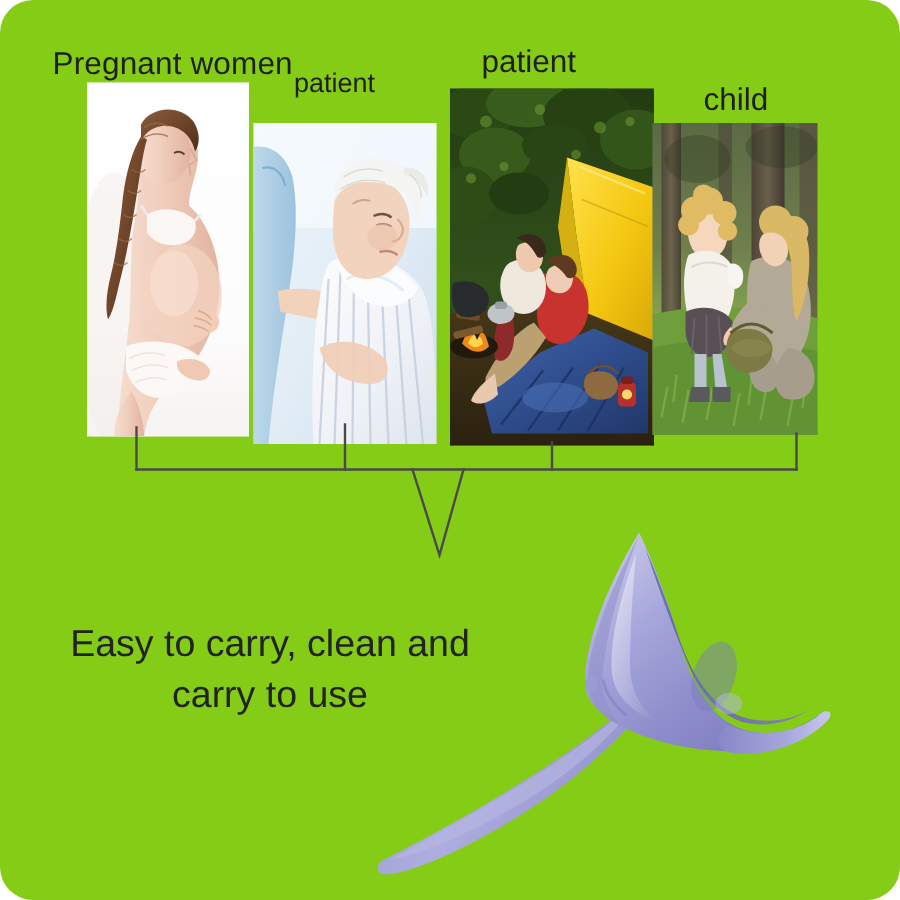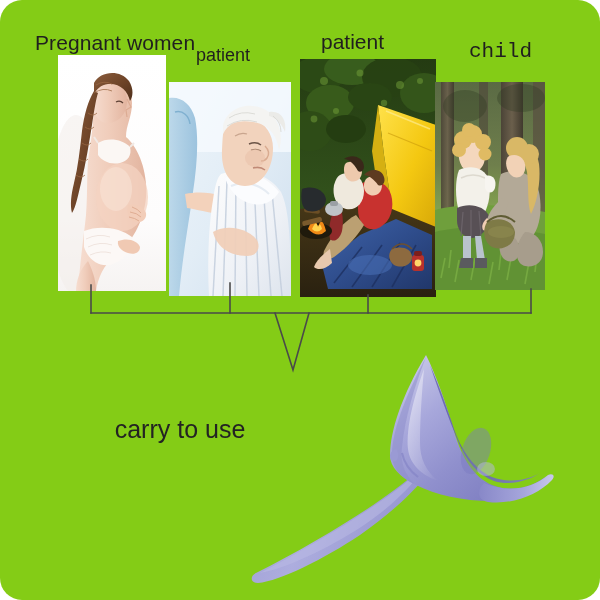--- a/index.html
+++ b/index.html
@@ -11,21 +11,21 @@
   .stage{position:absolute;left:0;top:0;width:600px;height:600px;background:#84cc16;border-radius:22px;}
 
   
   .label{
     position:absolute;color:#201f1f;white-space:nowrap;
     font-family:"Liberation Sans", sans-serif;font-weight:400;
   }
   #lbl-pregnant{left:35px;top:31px;font-size:21px;letter-spacing:.1px;}
   #lbl-patient{left:196px;top:45px;font-size:18px;}
   #lbl-outdoor{left:321px;top:30px;font-size:21px;}
-  #lbl-child{left:469px;top:40px;font-size:21px;font-family:Liberation Mono, monospace;}
+  #lbl-child{left:469px;top:55px;font-size:21px;}
 
   .tagline{
     position:absolute;left:30px;top:412px;width:300px;
     text-align:center;color:#232323;font-size:25px;line-height:34px;
     font-family:"Liberation Sans", sans-serif;
   }
 
   
   .photo{position:absolute;overflow:hidden;}
 
@@ -411,20 +411,21 @@
       <path d="M91 38 L91 10"></path>
       <path d="M230 38 L230 8"></path>
       <path d="M368 38 L368 20"></path>
       <path d="M531 38 L531 14"></path>
 
       <path d="M275 38 L293 95 L309 38"></path>
     </g>
   </svg>
 
   <div class="tagline">
+    <div>Easy to carry, clean and</div>
     <div>carry to use</div>
   </div>
 
   <svg id="product" viewBox="0 0 330 250">
     <defs>
       <linearGradient id="funnelMain" x1="0.15" y1="0.1" x2="0.85" y2="0.9">
         <stop offset="0%" stop-color="#c2c2e6"></stop>
         <stop offset="28%" stop-color="#a7a7db"></stop>
         <stop offset="62%" stop-color="#9090cd"></stop>
         <stop offset="100%" stop-color="#7d7dc0"></stop>

